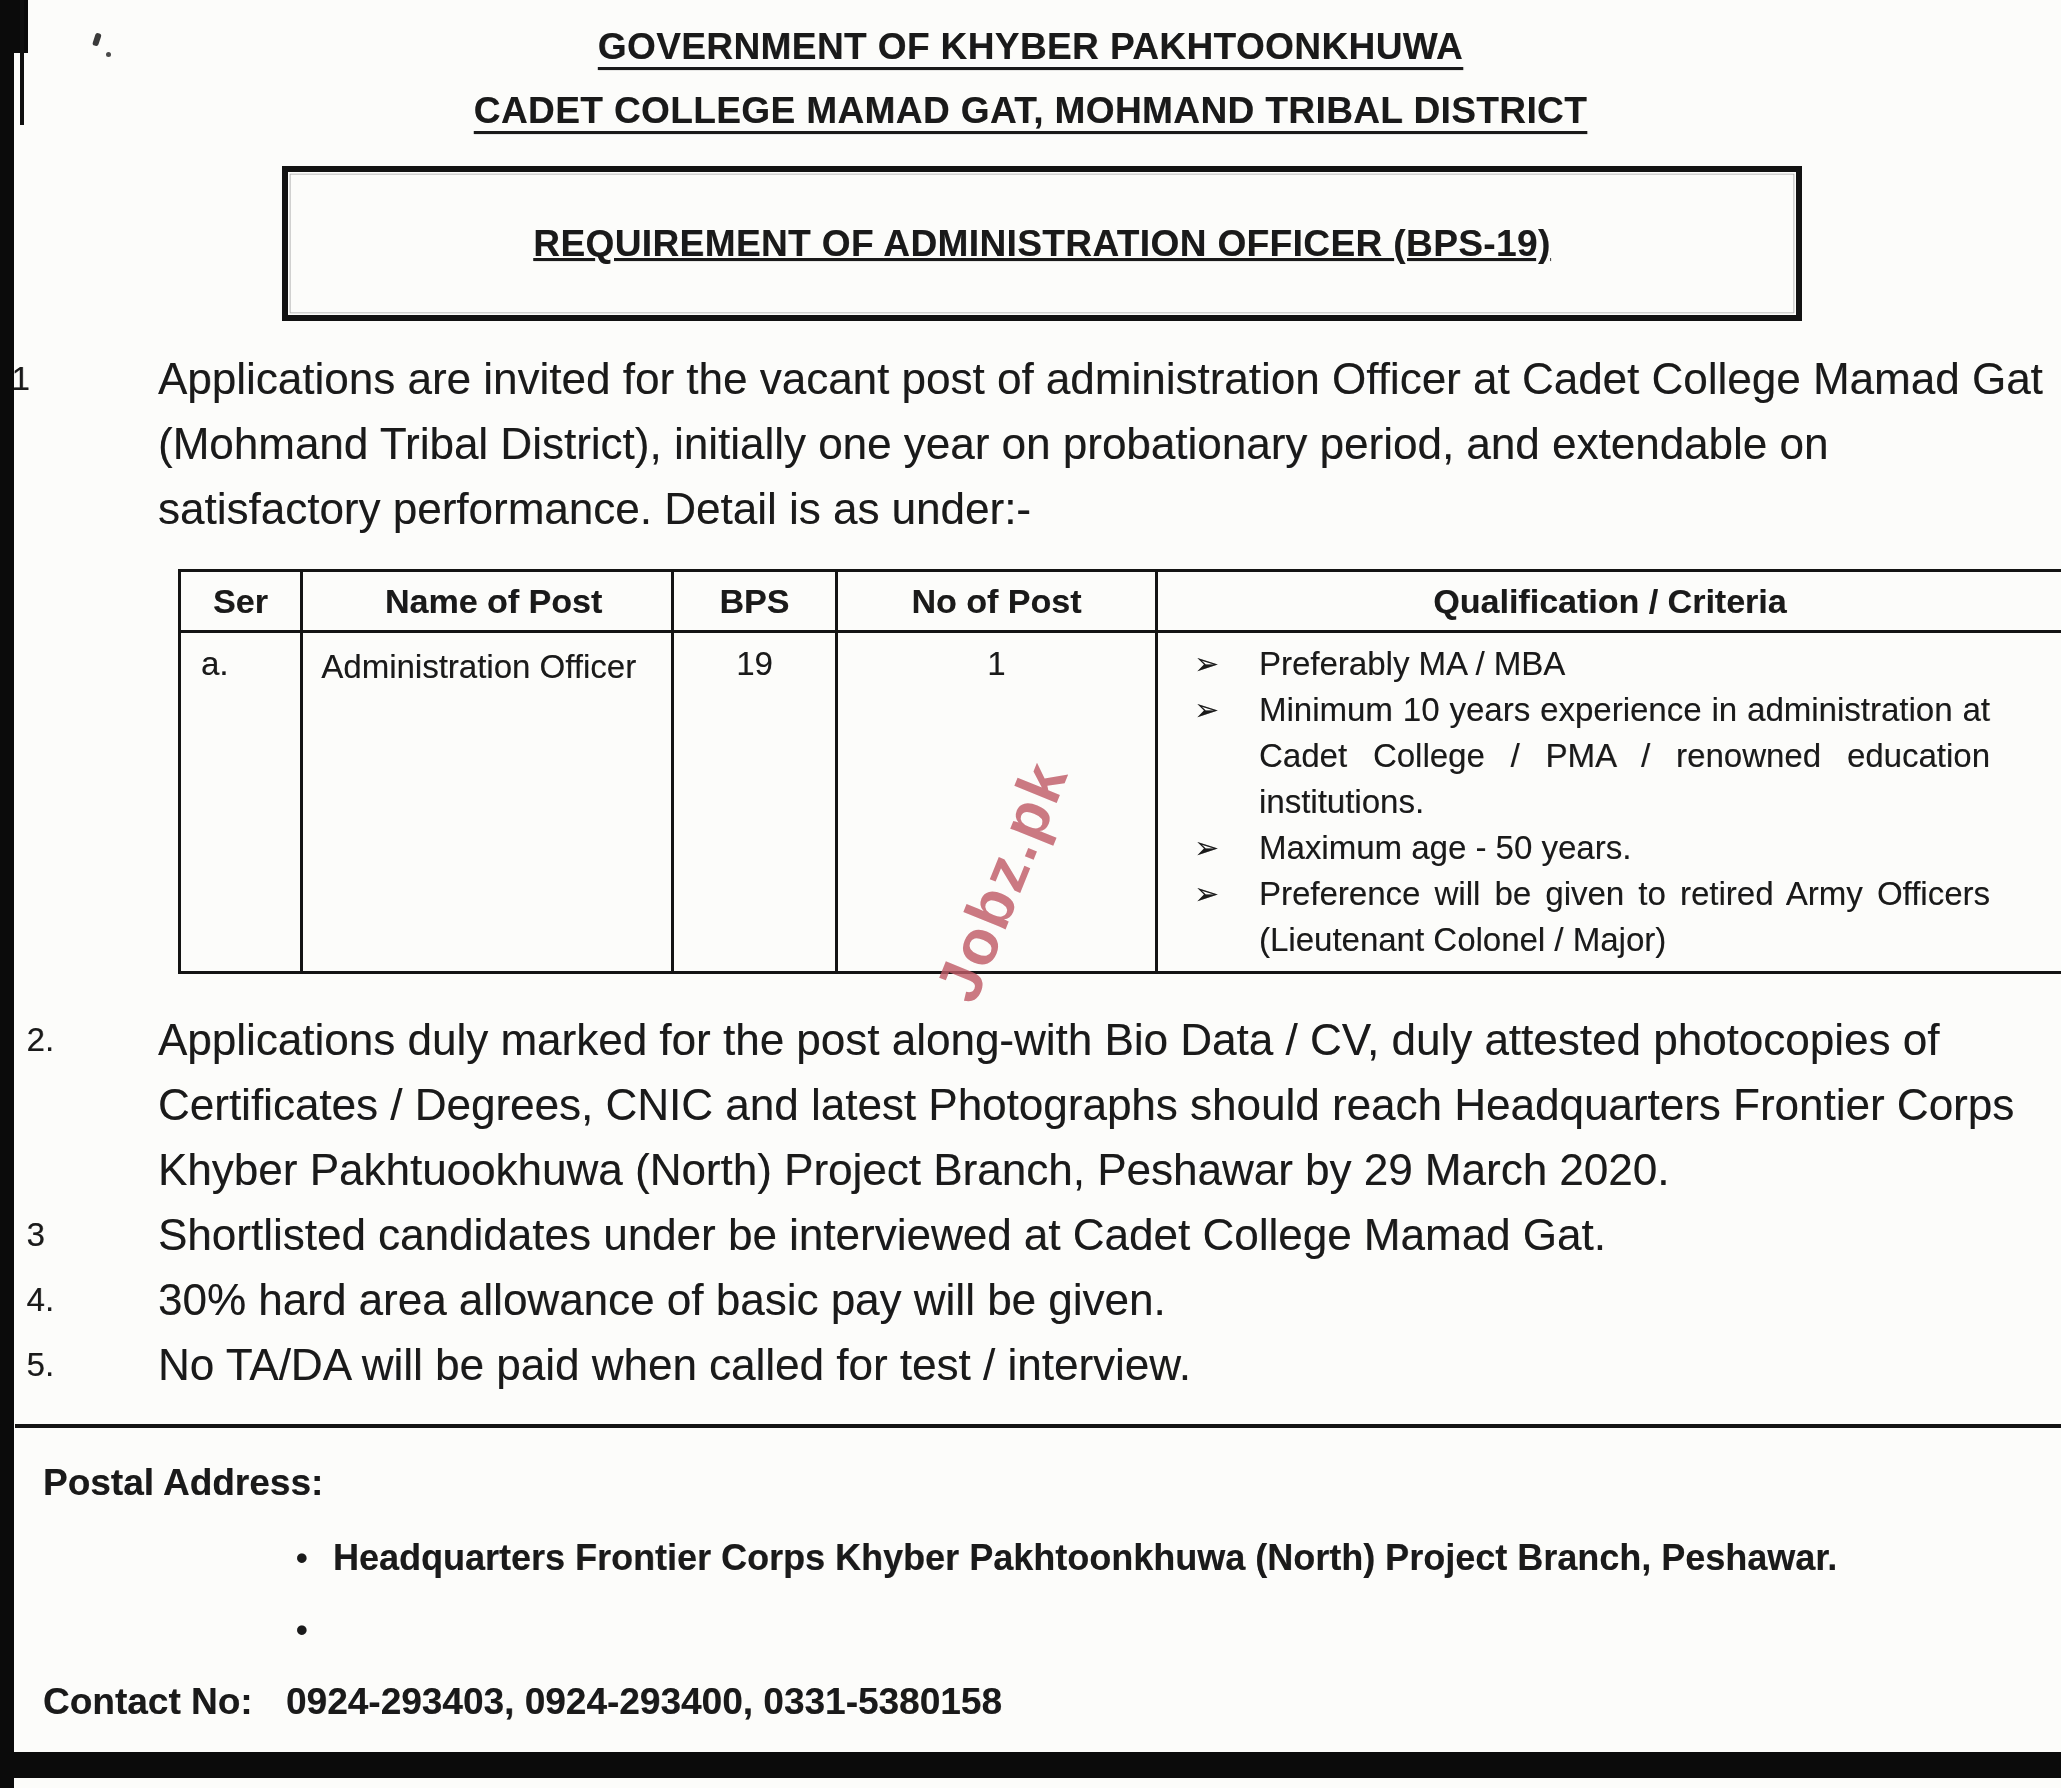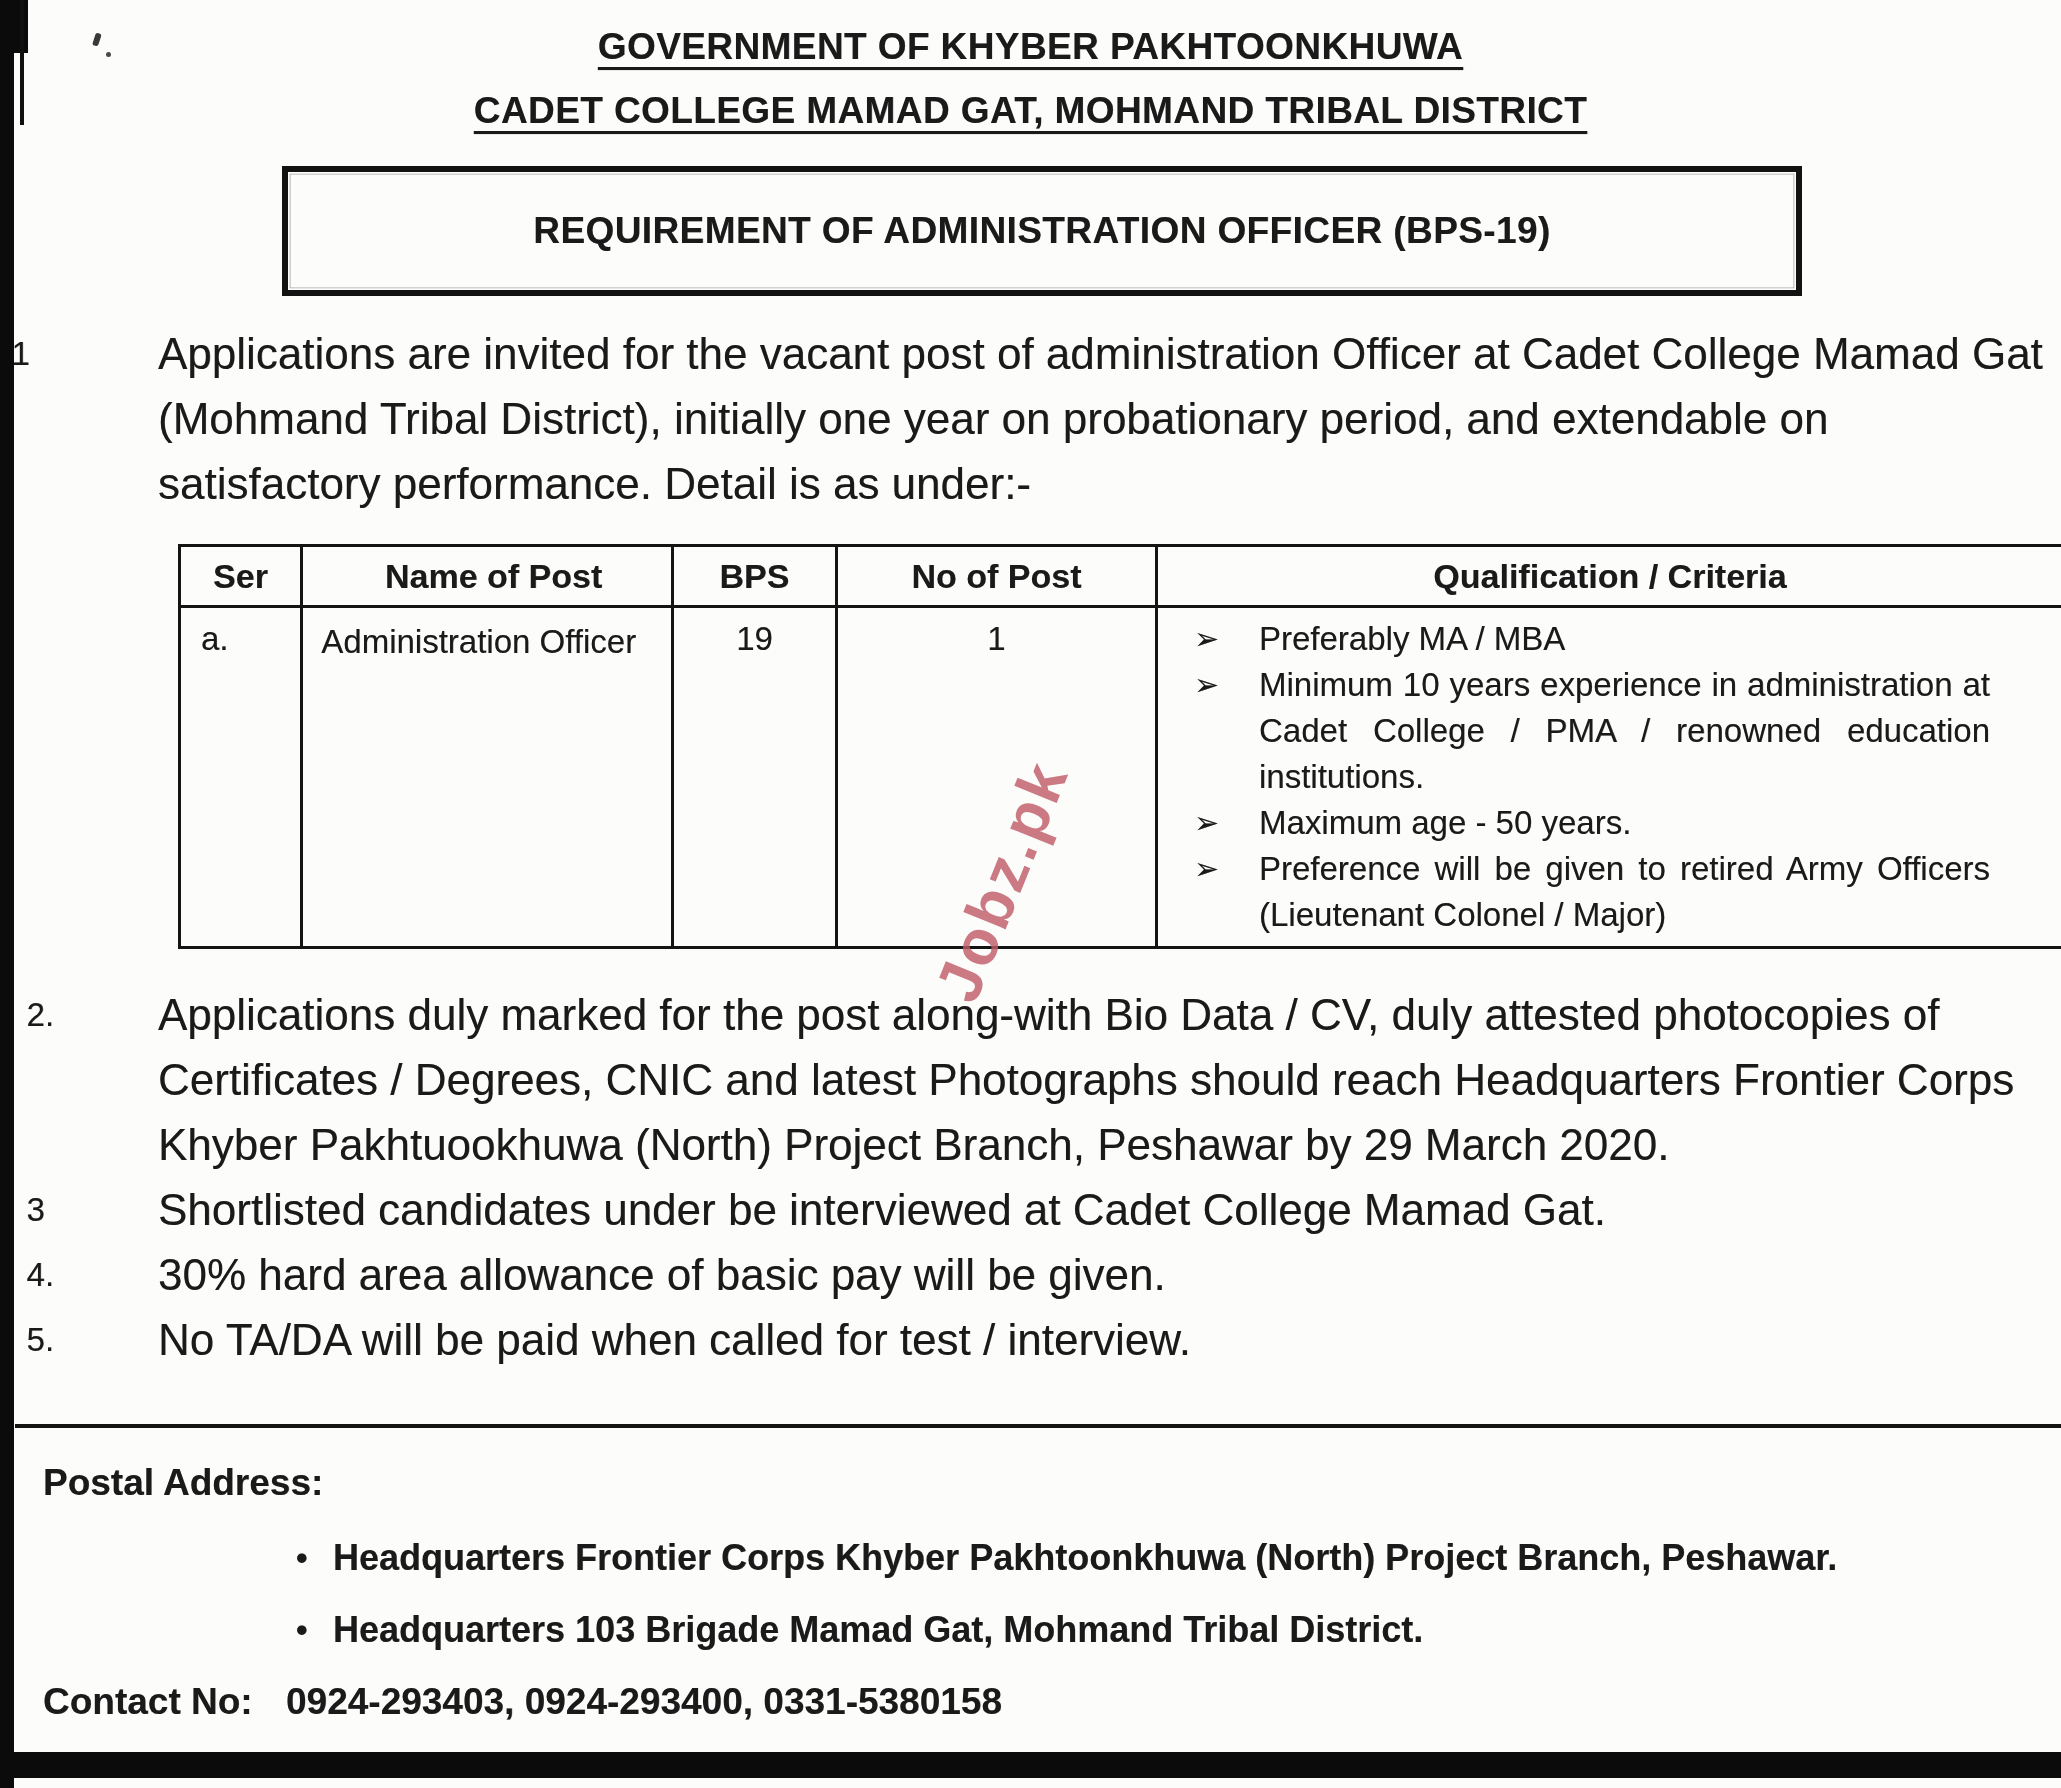--- a/index.html
+++ b/index.html
@@ -34,29 +34,30 @@
     text-decoration: underline;
     text-underline-offset: 7.5px;
     text-decoration-thickness: 2.5px;
     letter-spacing: 0.4px;
   }
   .hdr2 { margin-top: 20px; }
 
   .title-box {
     margin: 33px 0 0 282px;
     width: 1520px;
-    height: 130px;
+    height: 155px;
     border: 6.6px solid #121212;
     box-shadow: 0 0 0 1.7px #fcfcfa inset, 0 0 0 2.5px rgba(10,10,10,.35) inset;
     display: flex;
     align-items: center;
     justify-content: center;
     font-weight: 700;
     font-size: 37px;
     letter-spacing: 0.4px;
+    text-decoration: underline;
   }
 
   
   .item { display: flex; align-items: flex-start; }
   .item .num { flex: 0 0 158px; padding-left: 26.6px; font-size: 33px; line-height: 65px; }
   .item .txt { flex: 1; font-size: 44px; line-height: 65px; padding-right: 4px; }
   .item-1 { margin-top: 25px; }
   .item-1 .num { padding-left: 11.6px; }
   .item-2 { margin-top: 33px; }
   .item-3, .item-4, .item-5 { margin-top: 0; }
@@ -216,21 +217,20 @@
   <div class="footer">
     <div class="footer-divider"></div>
     <div class="postal-label">Postal Address:</div>
     <div class="addr-list">
       <div class="addr-row">
         <span class="dot">•</span>
         <span>Headquarters Frontier Corps Khyber Pakhtoonkhuwa (North) Project Branch, Peshawar.</span>
       </div>
       <div class="addr-row">
         <span class="dot">•</span>
-        <span>Headquarters 103 Brigade Mamad Gat, Mohmand Tribal District.</span>
       </div>
     </div>
     <div class="contact-row">
       <span class="c-label">Contact No:</span>
       <span class="c-value">0924-293403, 0924-293400, 0331-5380158</span>
     </div>
   </div>
 
 </div>
 

